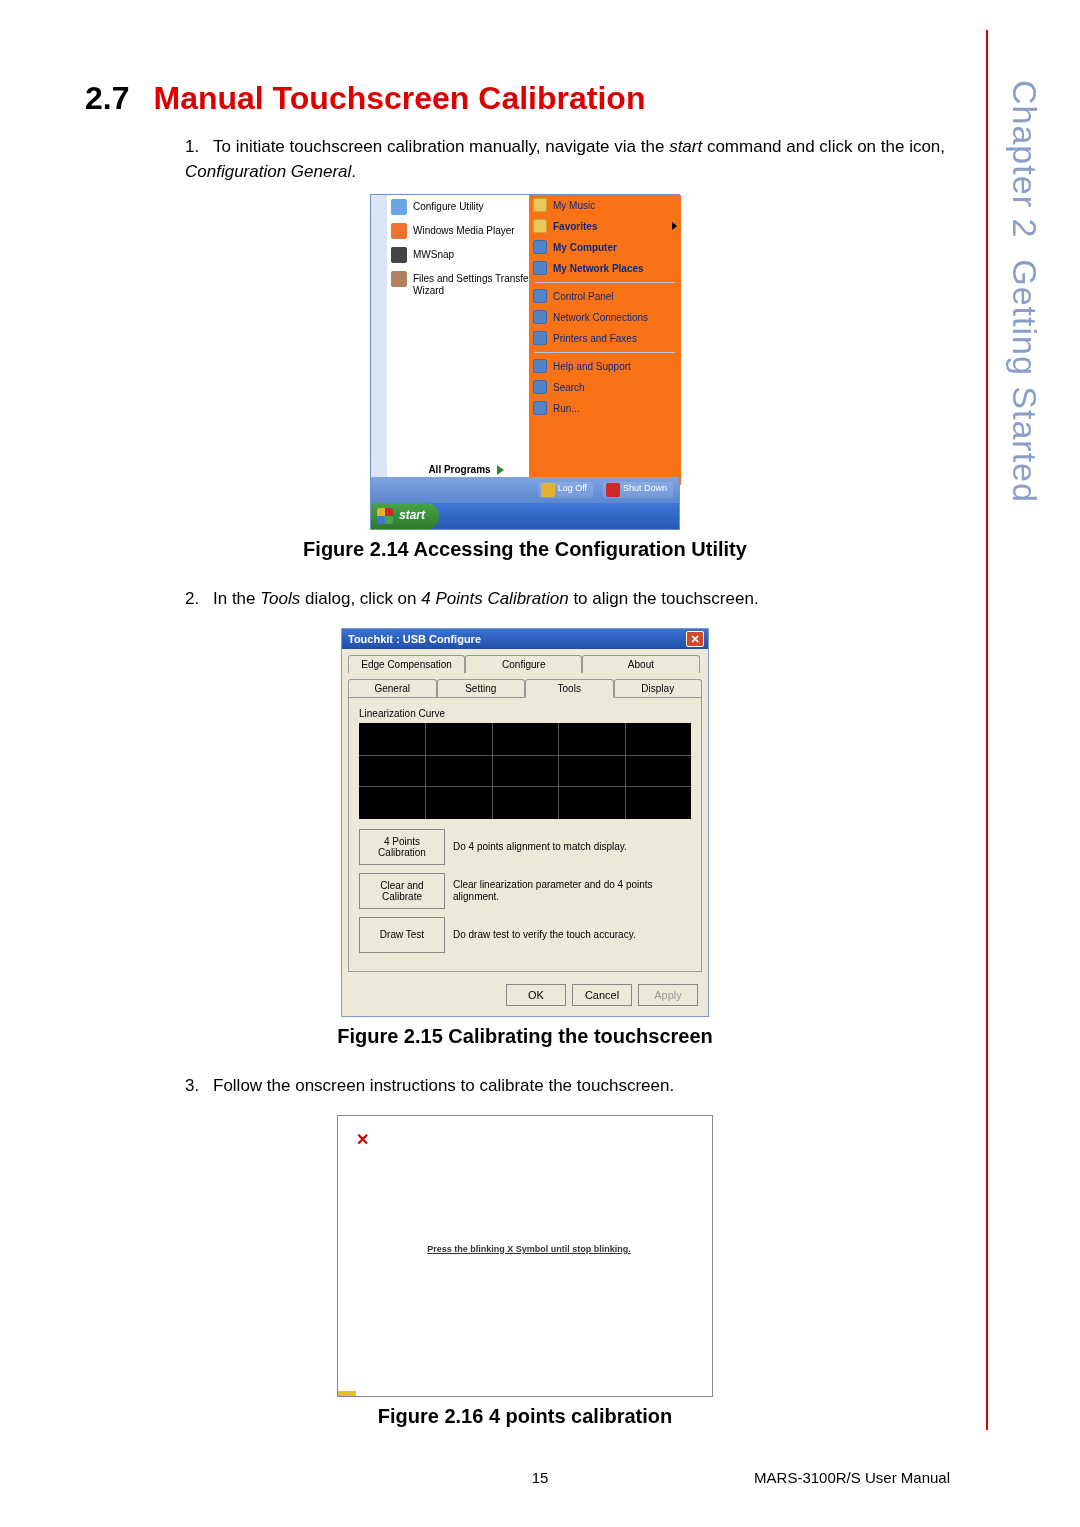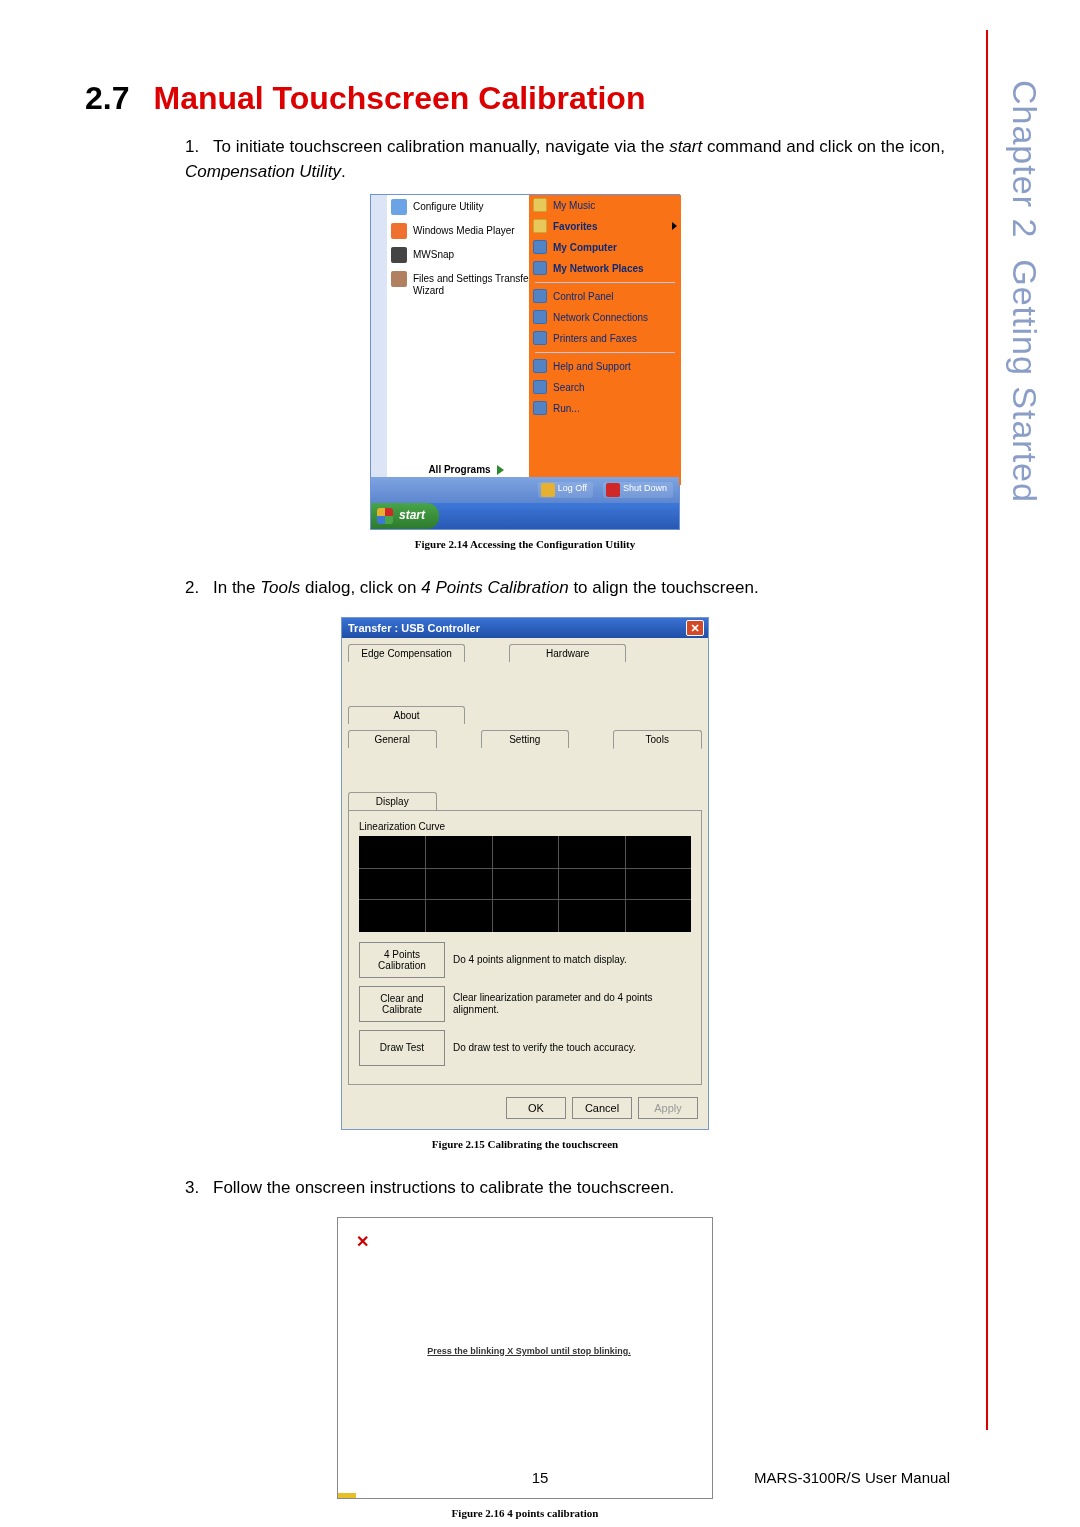--- a/index.html
+++ b/index.html
@@ -15,21 +15,21 @@
 .side-title { position: absolute; right: 36px; top: 80px; writing-mode: vertical-rl; font-size: 34px; color: #8a9ec7; letter-spacing: 1px; }
 .side-title .chap { display: inline; }
 .content { position: absolute; left: 85px; top: 80px; width: 880px; }
 .h1 { font-size: 32px; font-weight: bold; margin-bottom: 18px; }
 .h1 .num { color: #000; margin-right: 24px; }
 .h1 .title { color: #d00; }
 ol.steps { list-style: none; padding-left: 100px; }
 ol.steps li { margin-bottom: 8px; font-size: 17px; line-height: 1.45; }
 ol.steps li .n { display: inline-block; width: 28px; }
 .italic { font-style: italic; }
-.fig-caption { text-align: center; font-weight: bold; font-size: 11px; margin: 8px 0 26px 0; font-family: Liberation Serif, serif; }
+.fig-caption { text-align: center; font-weight: bold; font-size: 20px; margin: 8px 0 26px 0; }
 
 
 .fig1 { width: 310px; height: 336px; margin: 10px auto 6px auto; border: 1px solid #6e93d8; background: #dbe5f6; position: relative; font-size: 10px; }
 .fig1 .left-col { position: absolute; left: 16px; top: 0; width: 158px; height: 290px; background: #fff; border-right: 1px solid #c8d4ee; }
 .fig1 .left-col .item { padding: 6px 6px 6px 26px; position: relative; line-height: 1.2; }
 .fig1 .left-col .item .ic { position: absolute; left: 4px; top: 4px; width: 16px; height: 16px; border-radius: 2px; }
 .fig1 .ic-conf { background: #6aa3e6; }
 .fig1 .ic-wmp { background: #f07030; border-radius: 50%; }
 .fig1 .ic-mw { background: #444; }
 .fig1 .ic-fst { background: #b08060; }
@@ -49,21 +49,21 @@
 .fig1 .bottom .shut { right: 6px; background: rgba(255,255,255,0.12); }
 .fig1 .bottom .shut::before { content: ""; position: absolute; left: 3px; top: 1px; width: 14px; height: 14px; background: #d02828; border-radius: 2px; }
 .fig1 .startbar { position: absolute; bottom: 0; left: 0; right: 0; height: 26px; background: linear-gradient(#3d78d8, #2958b4); }
 .fig1 .startbar .start { display: inline-block; height: 26px; padding: 5px 14px 0 28px; background: linear-gradient(#48a548, #2d7a2d); color: #fff; font-style: italic; font-weight: bold; position: relative; border-radius: 0 12px 12px 0; font-size: 12px; }
 .fig1 .startbar .start::before { content: ""; position: absolute; left: 6px; top: 5px; width: 16px; height: 16px; border-radius: 3px; background: conic-gradient(#d02828 0 25%, #48a548 0 50%, #3d78d8 0 75%, #e6b030 0); }
 
 
 .fig2 { width: 368px; margin: 16px auto 6px auto; border: 1px solid #7a98c8; font-size: 10px; background: #ece9d8; }
 .fig2 .titlebar { background: linear-gradient(#3a72d4, #1f4fa8); color: #fff; padding: 4px 6px; font-weight: bold; font-size: 11px; position: relative; }
 .fig2 .titlebar .close { position: absolute; right: 4px; top: 2px; width: 18px; height: 16px; background: #d34828; color: #fff; text-align: center; border: 1px solid #fff; border-radius: 2px; font-size: 11px; line-height: 14px; }
-.fig2 .tabs { display: flex; flex-wrap: wrap; padding: 6px 6px 0 6px; gap: 44px; }
+.fig2 .tabs { display: flex; flex-wrap: wrap; padding: 6px 6px 0 6px; }
 .fig2 .tab { border: 1px solid #999; border-bottom: none; padding: 3px 0; margin-right: 0; background: #ece9d8; font-size: 10px; text-align: center; border-radius: 3px 3px 0 0; }
 .fig2 .tabrow1 .tab { width: 33.1%; }
 .fig2 .tabrow2 .tab { width: 25%; }
 .fig2 .tab.active { background: #ece9d8; position: relative; z-index: 2; border-bottom: 1px solid #ece9d8; margin-bottom: -1px; }
 .fig2 .panel { margin: 0 6px 6px 6px; border: 1px solid #999; padding: 8px 10px 10px 10px; background: #ece9d8; }
 .fig2 .lbl { margin: 2px 0 4px 0; }
 .fig2 .grid { width: 100%; height: 96px; background: #000; margin-bottom: 10px; position: relative; }
 .fig2 .grid::before, .fig2 .grid::after { content: ""; position: absolute; background: #888; }
 .fig2 .gridlines { position: absolute; inset: 0; }
 .fig2 .gridlines div { position: absolute; background: #555; }
@@ -98,21 +98,21 @@
   <span class="chap">Chapter 2</span>&nbsp;&nbsp;<span>Getting Started</span>
 </div>
 
 <div class="content">
   <div class="h1">
     <span class="num">2.7</span><span class="title">Manual Touchscreen Calibration</span>
   </div>
 
   <ol class="steps">
     <li>
-      <span class="n">1.</span><span>To initiate touchscreen calibration manually, navigate via the </span><span class="italic">start</span><span> command and click on the icon, </span><span class="italic">Compensation Utility</span><span>.</span>
+      <span class="n">1.</span><span>To initiate touchscreen calibration manually, navigate via the </span><span class="italic">start</span><span> command and click on the icon, </span><span class="italic">Configuration General</span><span>.</span>
     </li>
   </ol>
 
   <div class="fig1">
     <div class="left-col">
       <div class="item"><span class="ic ic-conf"></span><span>Configure Utility</span></div>
       <div class="item"><span class="ic ic-wmp"></span><span>Windows Media Player</span></div>
       <div class="item"><span class="ic ic-mw"></span><span>MWSnap</span></div>
       <div class="item"><span class="ic ic-fst"></span><span>Files and Settings Transfer Wizard</span></div>
       <div class="allprog"><span>All Programs</span></div>
@@ -142,26 +142,26 @@
   <div class="fig-caption">Figure 2.14 Accessing the Configuration Utility</div>
 
   <ol class="steps">
     <li>
       <span class="n">2.</span><span>In the </span><span class="italic">Tools</span><span> dialog, click on </span><span class="italic">4 Points Calibration</span><span> to align the touchscreen.</span>
     </li>
   </ol>
 
   <div class="fig2">
     <div class="titlebar">
-      <span>Transfer : USB Controller</span>
+      <span>Touchkit : USB Configure</span>
       <span class="close">✕</span>
     </div>
     <div class="tabs tabrow1">
       <div class="tab"><span>Edge Compensation</span></div>
-      <div class="tab"><span>Hardware</span></div>
+      <div class="tab"><span>Configure</span></div>
       <div class="tab"><span>About</span></div>
     </div>
     <div class="tabs tabrow2">
       <div class="tab"><span>General</span></div>
       <div class="tab"><span>Setting</span></div>
       <div class="tab active"><span>Tools</span></div>
       <div class="tab"><span>Display</span></div>
     </div>
     <div class="panel">
       <div class="lbl">Linearization Curve</div>

